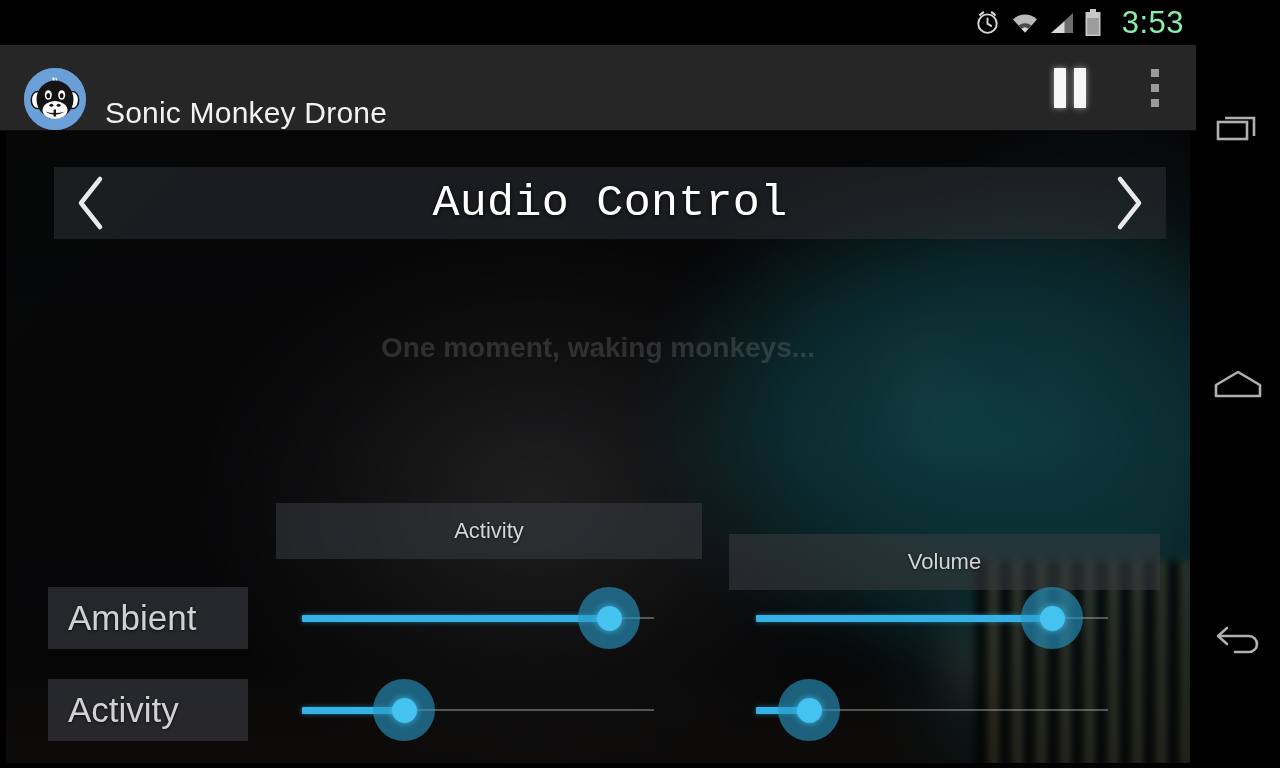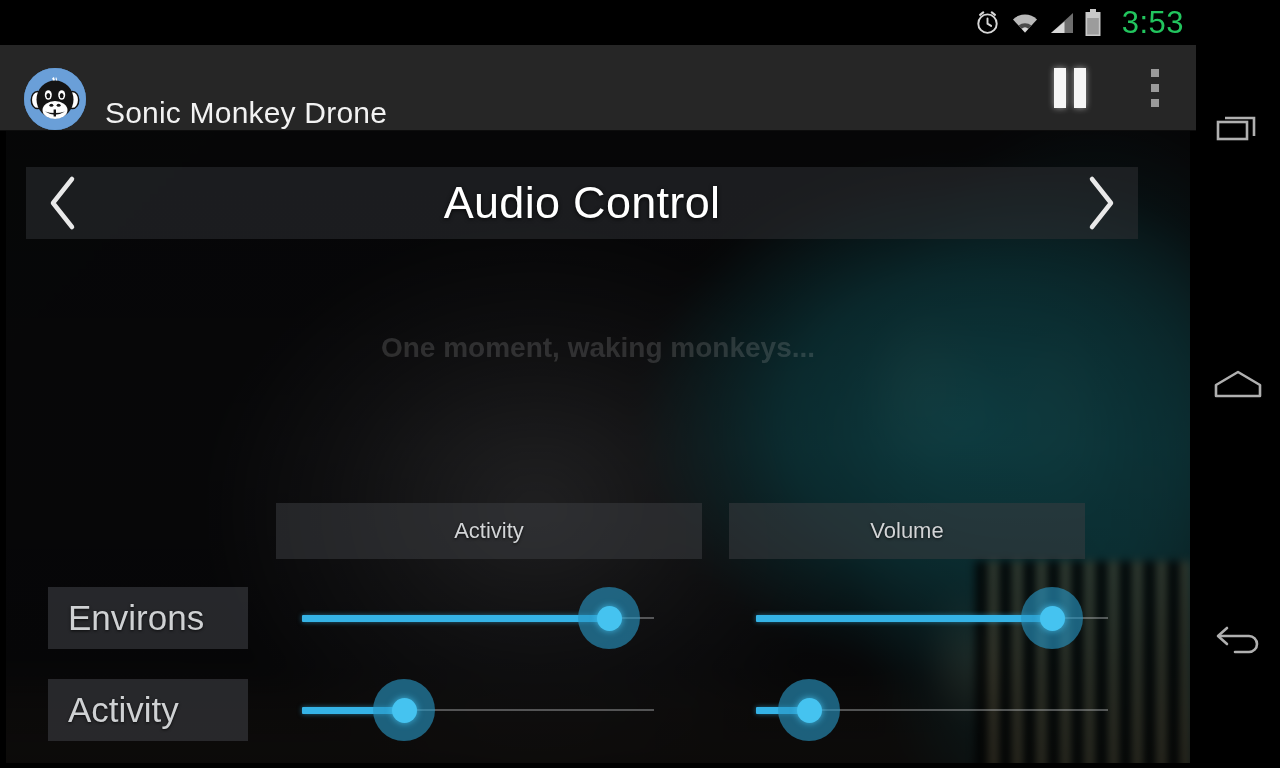--- a/index.html
+++ b/index.html
@@ -17,21 +17,21 @@
 
   
   #statusbar {
     position:absolute; left:0; top:0; width:1196px; height:45px;
     background:#000;
     display:flex; align-items:center; justify-content:flex-end;
     padding-right:12px;
   }
   .sb-icons { display:flex; align-items:center; gap:9px; }
   .sb-clock {
-    color:#22c55e; font-size:31px; letter-spacing:0.5px;
+    color:#86efac; font-size:31px; letter-spacing:0.5px;
     margin-left:20px; line-height:1; font-weight:400;
   }
   .icon-svg { display:block; }
 
   
   #actionbar {
     position:absolute; left:0; top:45px; width:1196px; height:86px;
     background:#262626;
     border-bottom:1px solid #0d0d0d;
     display:flex; align-items:flex-end;
@@ -112,23 +112,23 @@
     position:absolute; left:0; right:0; top:196px;
     text-align:center;
     font-size:28px; font-weight:bold; line-height:41px;
     color:rgba(168,168,170,0.22);
     width:100%; padding:0 280px;
     pointer-events:none;
   }
 
   
   #page-header {
-    position:absolute; left:20px; top:36px; width:1112px; height:72px;
+    position:absolute; left:48px; top:36px; width:1112px; height:72px;
     background:rgba(46,48,51,0.55);
-    display:flex; align-items:center;
+    display:flex; align-items:center;font-family:Liberation Mono, monospace;
   }
   .nav-arrow {
     width:74px; height:100%; display:flex; align-items:center;
     justify-content:center; cursor:pointer; flex:none;
   }
   .nav-arrow svg { display:block; }
   #page-title {
     flex:1; text-align:center; color:#ffffff; font-size:45px;
     font-weight:400; letter-spacing:0.3px;
     text-shadow:0 1px 4px rgba(0,0,0,.8);
@@ -136,21 +136,21 @@
 
   
   .col-head {
     position:absolute; top:372px; height:56px;
     background:rgba(58,60,64,0.55);
     display:flex; align-items:center; justify-content:center;
     color:#d2d4d6; font-size:22px; cursor:pointer;
     text-shadow:0 1px 3px rgba(0,0,0,.7);
   }
   #head-activity { left:270px; width:426px; }
-  #head-volume   { left:723px; width:356px; }
+  #head-volume   { left:723px; width:431px;margin-top:31px; }
 
   
   .row { position:absolute; left:0; width:100%; height:62px; }
   .row-label {
     position:absolute; left:42px; height:100%;
     min-width:200px; padding:0 20px;
     background:rgba(58,60,64,0.62);
     display:flex; align-items:center;
     color:#cfd1d3; font-size:35px; white-space:nowrap;
     text-shadow:0 1px 3px rgba(0,0,0,.7);
@@ -302,21 +302,21 @@
         <svg width="42" height="58" viewBox="0 0 42 58">
           <path d="M12 5 L31 29 L12 53" fill="none" stroke="#e9e9e9" stroke-width="4.5" stroke-linecap="round" stroke-linejoin="round"></path>
         </svg>
       </div>
     </div>
 
     <div class="col-head" id="head-activity">Activity</div>
     <div class="col-head" id="head-volume">Volume</div>
 
     <div class="row" style="top:456px;">
-      <div class="row-label">Environs</div>
+      <div class="row-label">Ambient</div>
       <div class="slider activity">
         <div class="track-bg"></div>
         <div class="track-fill" style="width:307px;"></div>
         <div class="thumb" style="left:307px;"></div>
       </div>
       <div class="slider volume">
         <div class="track-bg"></div>
         <div class="track-fill" style="width:296px;"></div>
         <div class="thumb" style="left:296px;"></div>
       </div>

